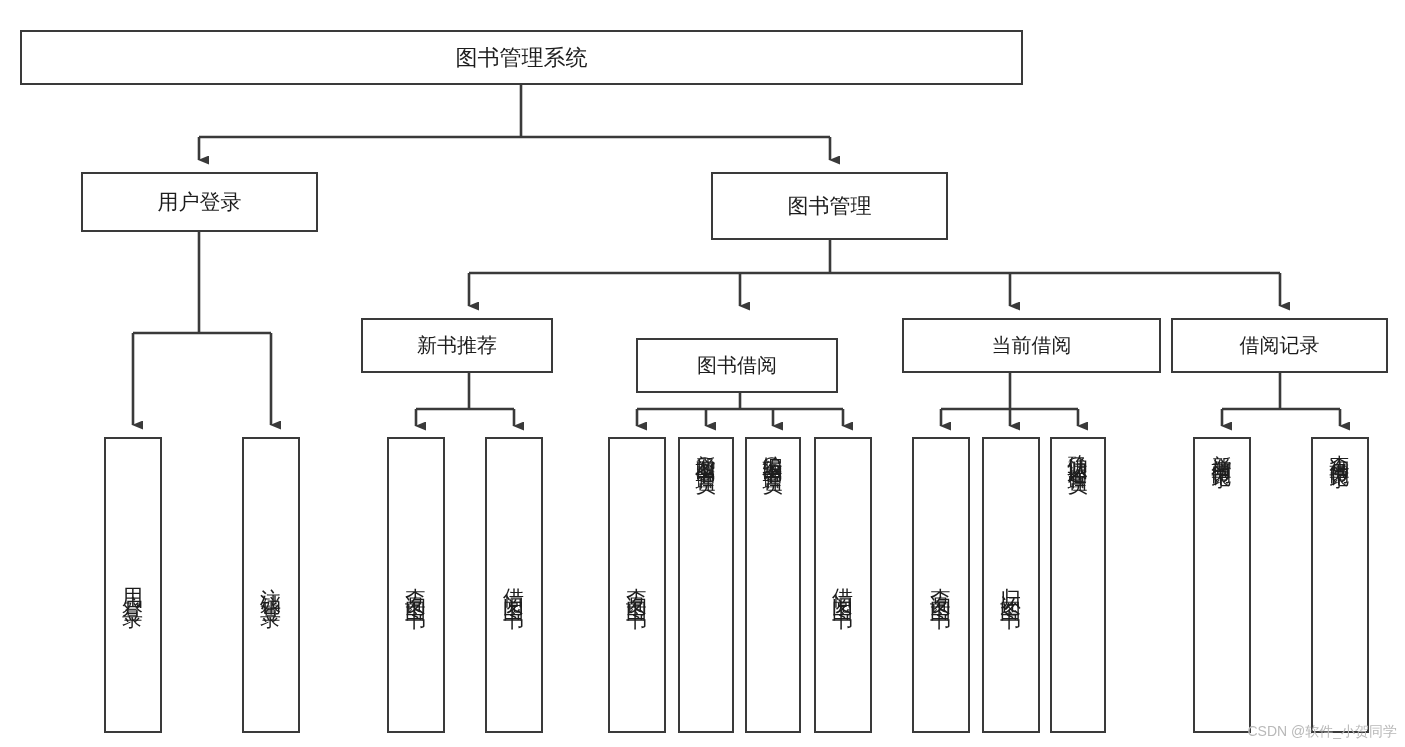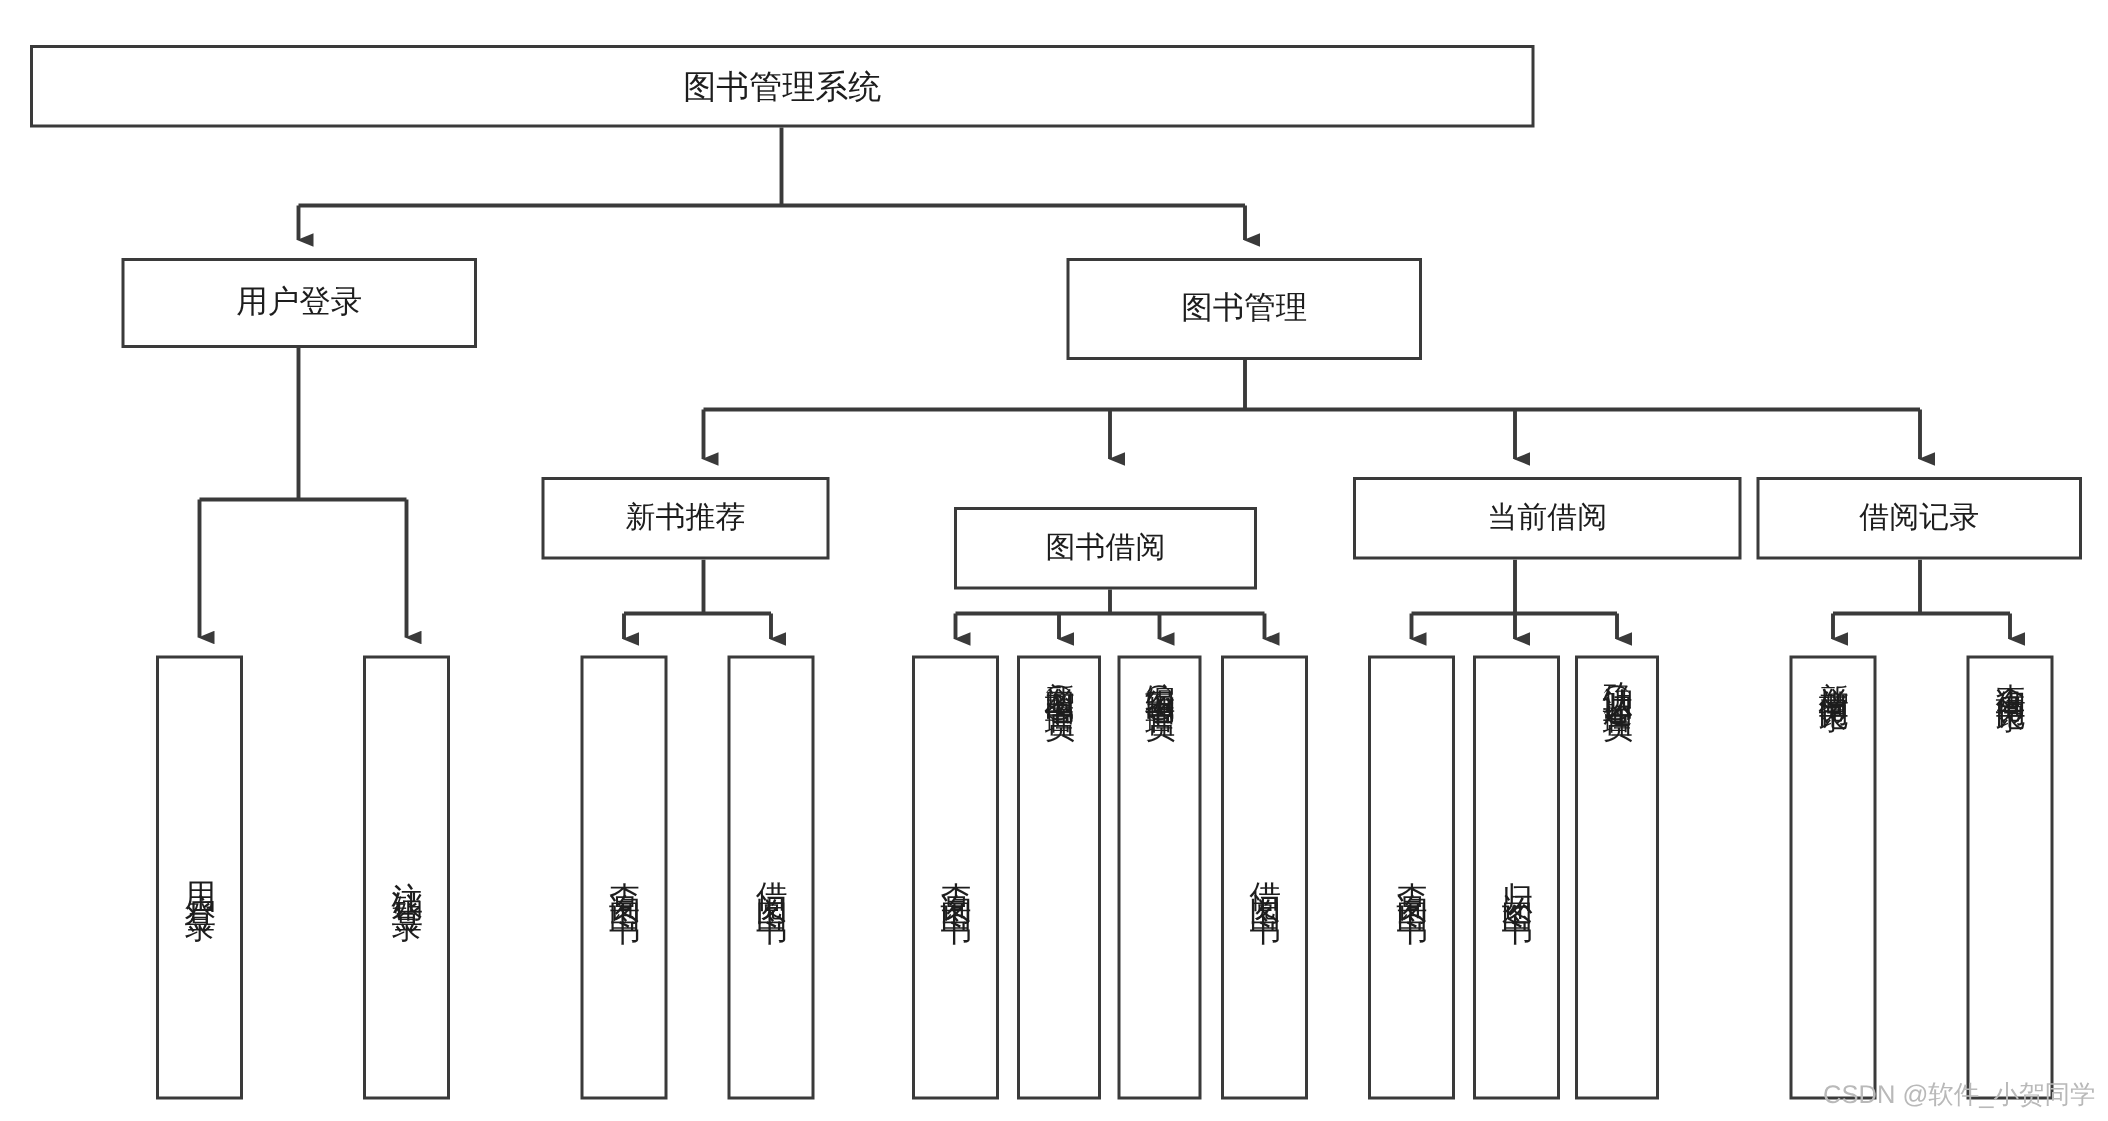--- a/index.html
+++ b/index.html
@@ -68,21 +68,21 @@
   }
   .lvl-leaf.leaf-tall .node-label {
     letter-spacing: 3px;
     font-size: 20px;
   }
   #watermark {
     position: absolute;
     right: 8px;
     bottom: 6px;
     color: #b9b9b9;
-    font-size: 17px;
+    font-size: 14px;
     font-family: "Liberation Sans", "DejaVu Sans", sans-serif;
     white-space: nowrap;
     user-select: none;
     pointer-events: none;
   }
 </style>
 </head>
 <body>
 
 <div id="diagram-root">

